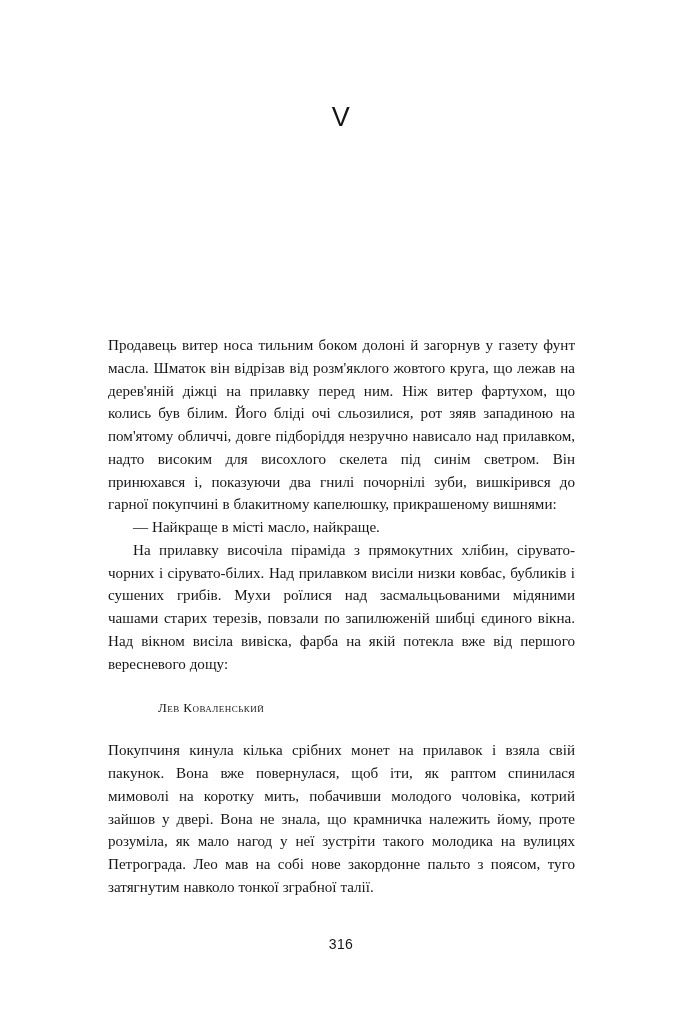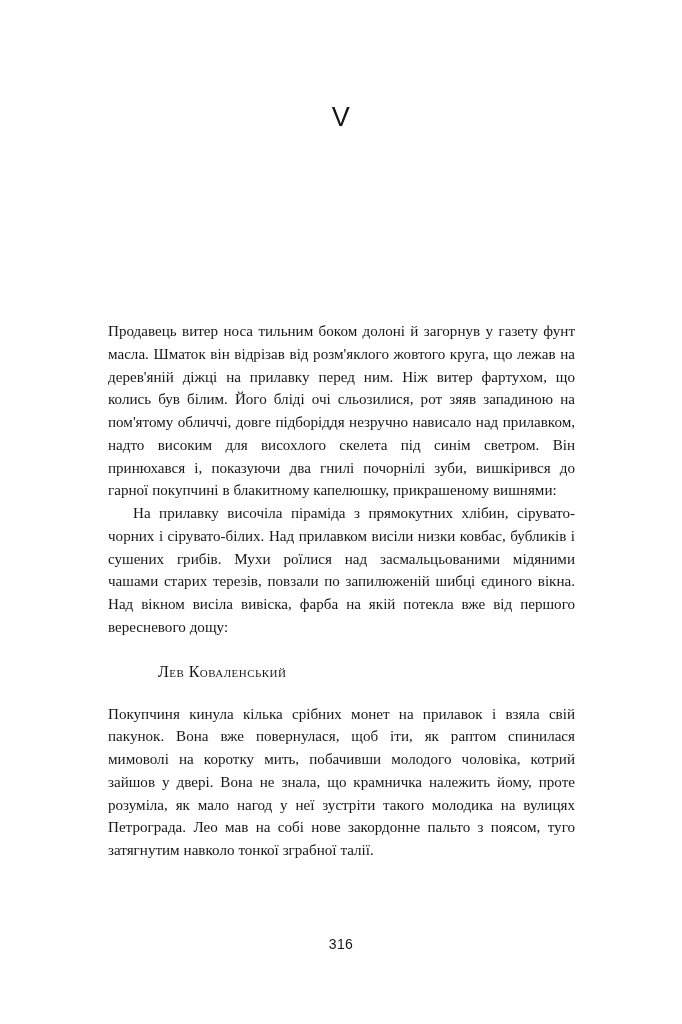--- a/index.html
+++ b/index.html
@@ -38,21 +38,21 @@
     font-weight: 400;
     line-height: 1;
     letter-spacing: 0.5px;
     color: #141417;
   }
 
   
   .textblock {
     position: absolute;
     left: 108px;
-    top: 320px;
+    top: 334px;
     width: 467px;
   }
 
   p.para {
     margin: 0;
     font-size: 15.1px;
     line-height: 22.75px;
     text-align: justify;
     text-justify: inter-word;
     hyphens: manual;
@@ -64,21 +64,21 @@
   p.para.indent {
     text-indent: 25px;
   }
 
   
   .sign {
     margin: 21px 0 20px 0;
     padding-left: 50px;
   }
   .sign-line {
-    font-size: 16px;
+    font-size: 13px;
     line-height: 23px;
     font-variant: small-caps;
     letter-spacing: 0.45px;
     white-space: nowrap;
   }
 
   .gap-before-last {
     margin-top: 2px;
   }
 
@@ -99,20 +99,21 @@
 <body>
 
 <div class="page">
 
   <div class="chapter-heading">V</div>
 
   <div class="textblock">
 
     <p class="para">Продавець витер носа тильним боком долоні й загорнув у газету фунт масла. Шматок він відрізав від розм'яклого жовтого круга, що лежав на дерев'яній діжці на прилавку перед ним. Ніж витер фартухом, що колись був білим. Його бліді очі сльозилися, рот зяяв западиною на пом'ятому обличчі, довге підборіддя незручно нависало над прилавком, надто високим для висохлого скелета під синім светром. Він принюхався і, показуючи два гнилі почорнілі зуби, вишкірився до гарної покупчині в блакитному капелюшку, прикрашеному вишнями:</p>
 
+    <p class="para indent">— Найкраще в місті масло, найкраще.</p>
 
     <p class="para indent">На прилавку височіла піраміда з прямокутних хлібин, сірувато-чорних і сірувато-білих. Над прилавком висіли низки ковбас, бубликів і сушених грибів. Мухи роїлися над засмальцьованими мідяними чашами старих терезів, повзали по запилюженій шибці єдиного вікна. Над вікном висіла вивіска, фарба на якій потекла вже від першого вересневого дощу:</p>
 
     <div class="sign">
       <div class="sign-line">Лев Коваленський</div>
     </div>
 
     <p class="para gap-before-last">Покупчиня кинула кілька срібних монет на прилавок і взяла свій пакунок. Вона вже повернулася, щоб іти, як раптом спинилася мимоволі на коротку мить, побачивши молодого чоловіка, котрий зайшов у двері. Вона не знала, що крамничка належить йому, проте розуміла, як мало нагод у неї зустріти такого молодика на вулицях Петрограда. Лео мав на собі нове закордонне пальто з поясом, туго затягнутим навколо тонкої зграбної талії.</p>
 
   </div>

